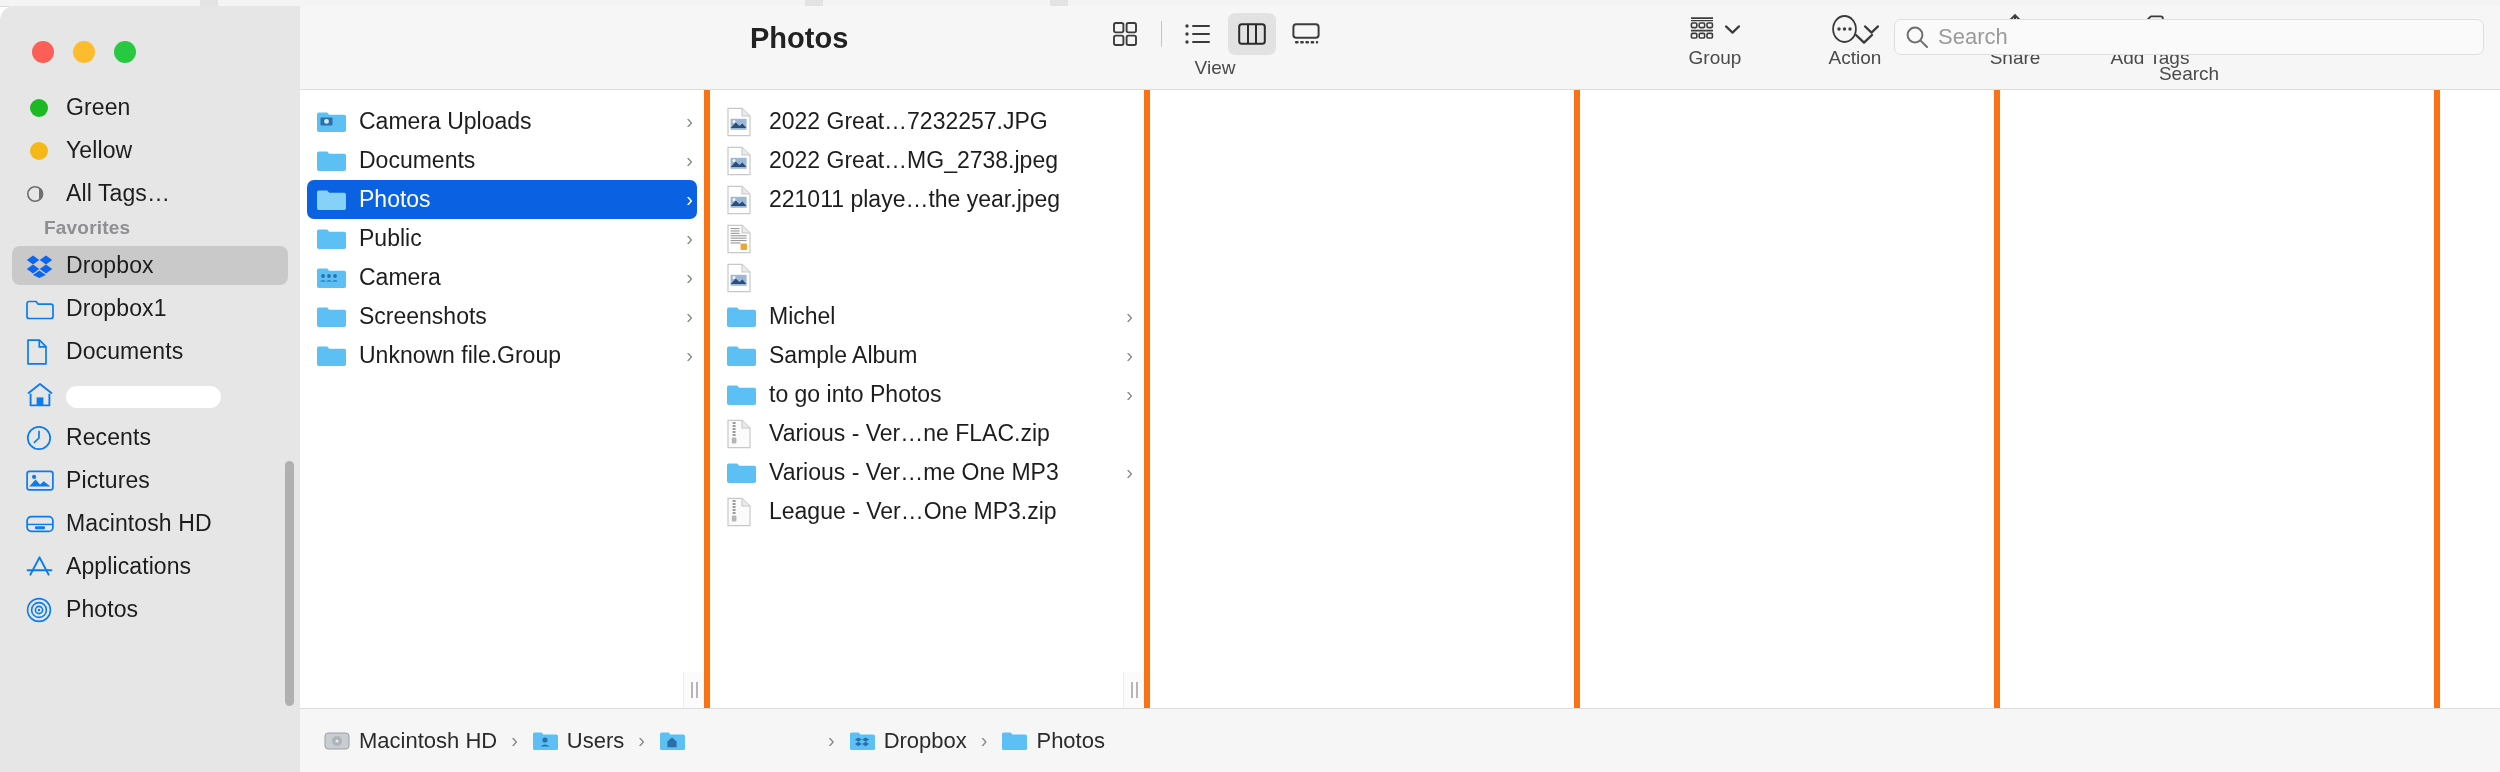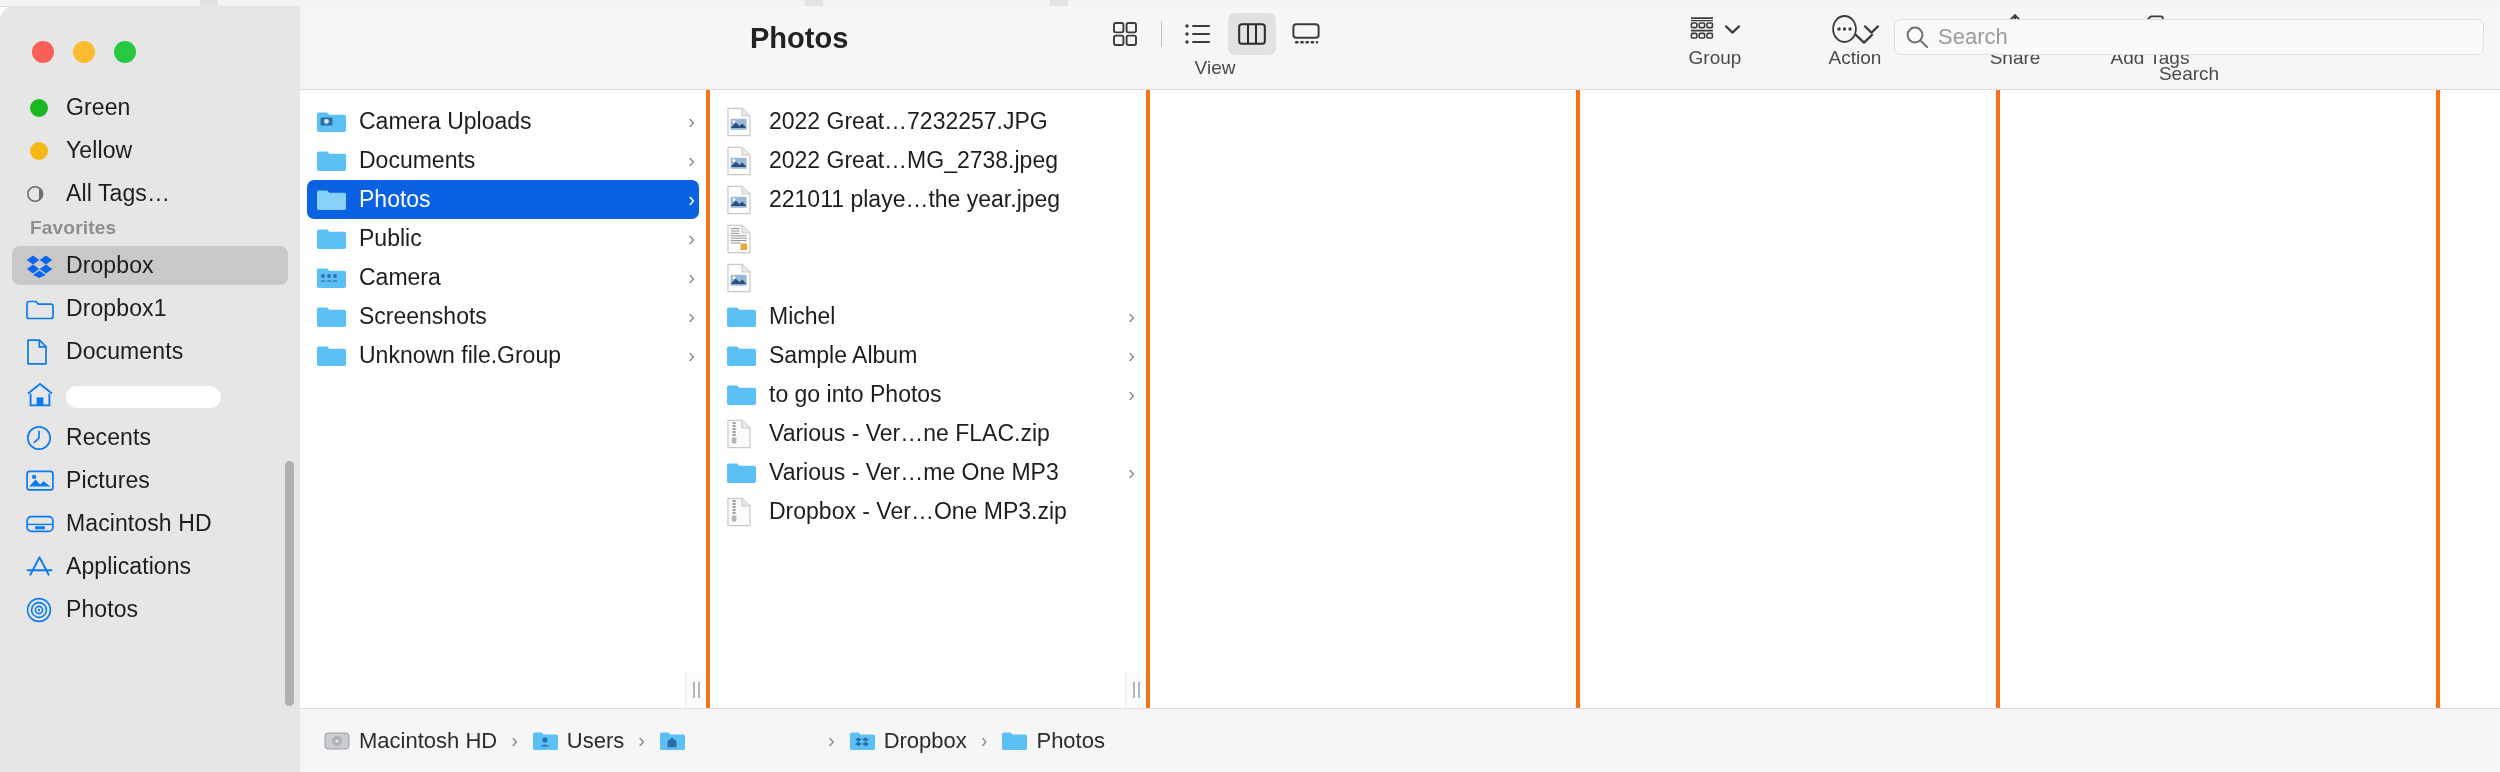--- a/index.html
+++ b/index.html
@@ -60,21 +60,21 @@
   }
   .sb-row.selected { background: #c9c9c9; }
   .sb-ico {
     width: 34px; min-width: 34px; height: 28px;
     display: flex; align-items: center; justify-content: flex-start;
     margin-right: 6px;
   }
   .sb-label { overflow: hidden; text-overflow: ellipsis; }
   .sb-header {
     font-size: 19px; font-weight: bold; color: #8e8e93;
-    padding: 0 0 0 30px; margin-bottom: 7px;
+    padding: 0 0 0 44px; margin-bottom: 7px;
     letter-spacing: .2px;
   }
   .tagdot { width: 18px; height: 18px; border-radius: 50%; margin-left: 4px; }
 
   .redacted {
     display: inline-block;
     height: 22px; width: 155px;
     background: #ffffff;
     border-radius: 11px;
     position: relative; top: 2px;
@@ -142,21 +142,21 @@
 
   
   .browser {
     position: absolute; left: 300px; top: 84px;
     width: 2200px; height: 618px;
     background: #ffffff;
   }
   .col {
     position: absolute; top: 0; height: 618px;
     background: #ffffff;
-    border-right: 4px solid #f97316;
+    border-right: 6px solid #f97316;
     overflow: hidden;
   }
   .col-inner { padding-top: 12px; }
 
   .fr {
     display: flex; align-items: center;
     height: 39px;
     margin: 0 7px;
     padding-left: 9px; padding-right: 4px;
     border-radius: 7px;
@@ -705,21 +705,21 @@
               <g fill="#9c9c9c">
                 <rect x="6.6" y="3" width="3" height="2"></rect>
                   <rect x="6.6" y="6" width="3" height="2"></rect>
                 <rect x="6.6" y="9" width="3" height="2"></rect>
                   <rect x="6.6" y="12" width="3" height="2"></rect>
                 <rect x="6.6" y="15" width="3" height="2"></rect>
               </g>
               <rect x="5.8" y="18.4" width="4.6" height="6" rx="1" fill="#b5b5b5"></rect>
             </svg>
           </span>
-          <span class="fr-name">Dropbox - Ver…One MP3.zip</span>
+          <span class="fr-name">League - Ver…One MP3.zip</span>
         </div>
 
       </div>
       <div class="resize-handle" style="right:-1px;">
         <span class="rh-bars">
             <i></i>
             <i></i>
           </span>
       </div>
     </div>

